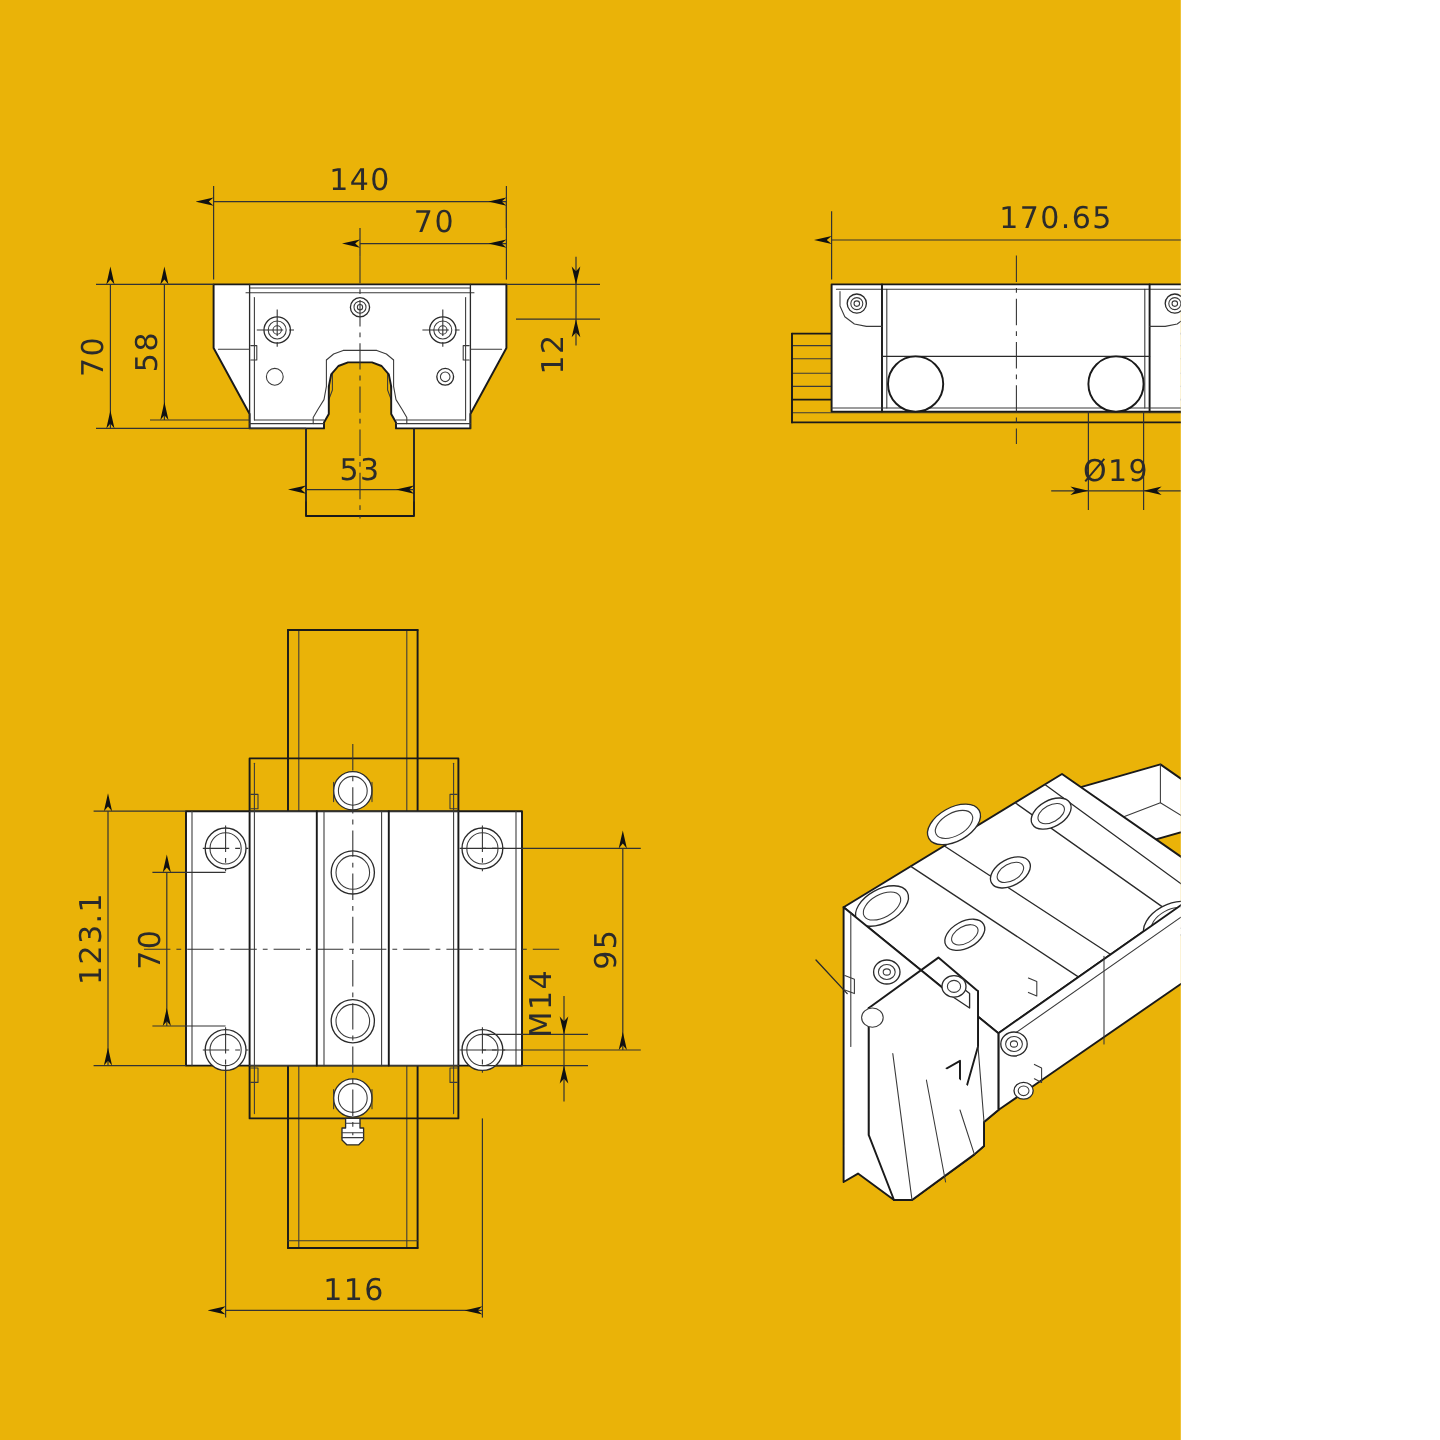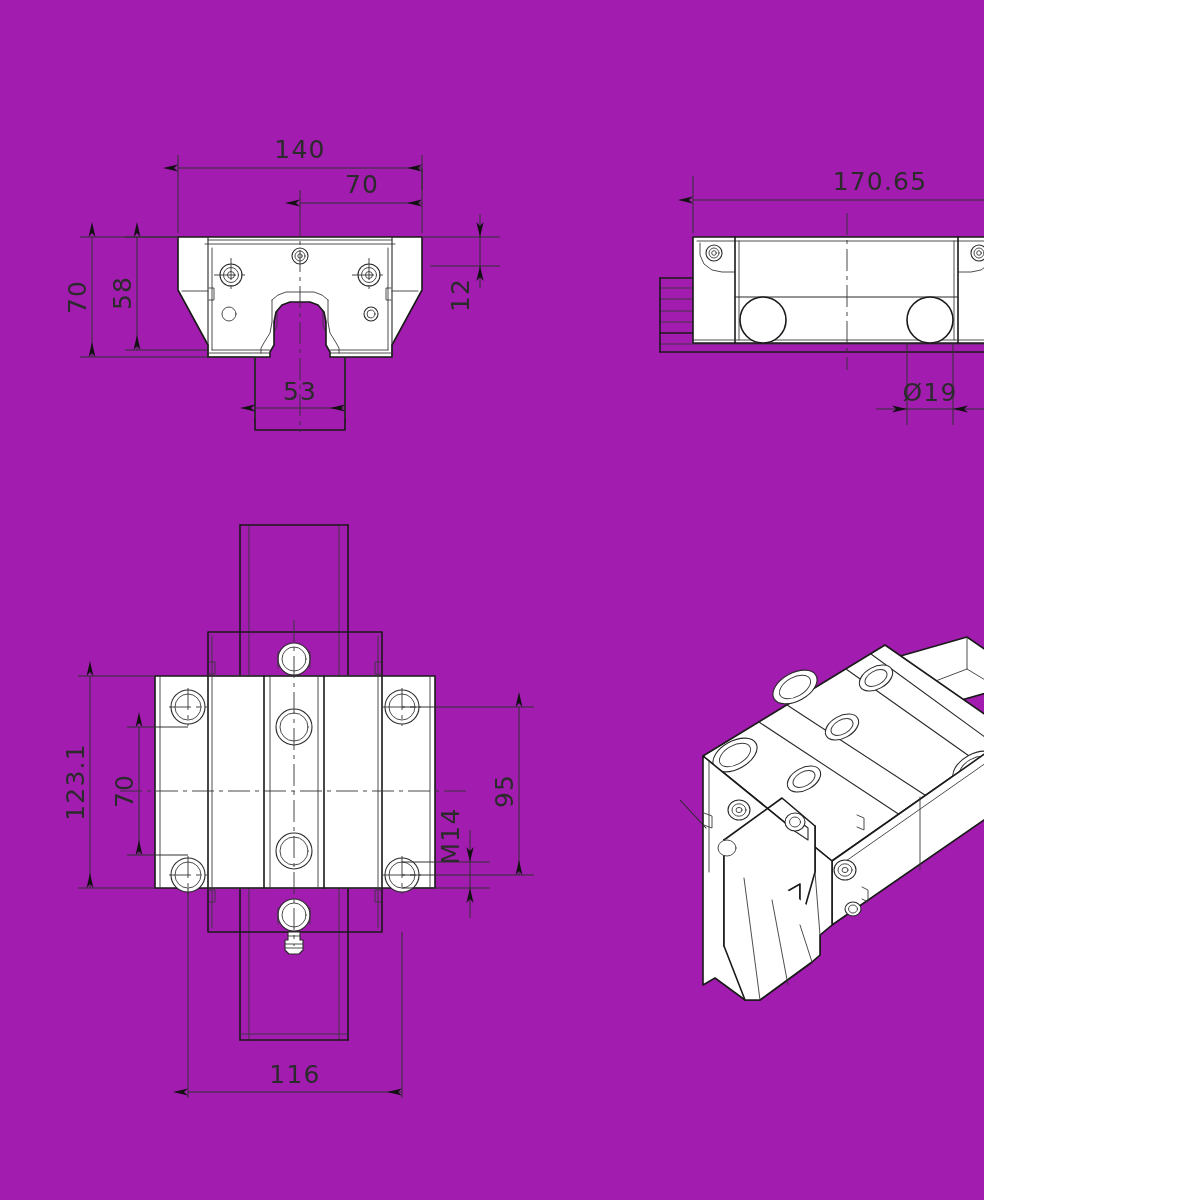--- a/index.html
+++ b/index.html
@@ -8,21 +8,21 @@
     padding: 0;
     background: #ffffff;
   }
   body {
     font-family: "DejaVu Sans", sans-serif;
   }
   #sheet {
     position: relative;
     width: 984px;
     height: 1200px;
-    background: #a21caf;
+    background: #eab308;
     overflow: hidden;
   }
   #sheet svg {
     display: block;
     width: 1200px;
     height: 1200px;
   }
   
   .obj       { fill: none; stroke: #1a1a1a; stroke-width: 1.6; stroke-linejoin: round; stroke-linecap: round; }
   .obj-thin  { fill: none; stroke: #2a2a2a; stroke-width: 1.1; stroke-linejoin: round; stroke-linecap: round; }

